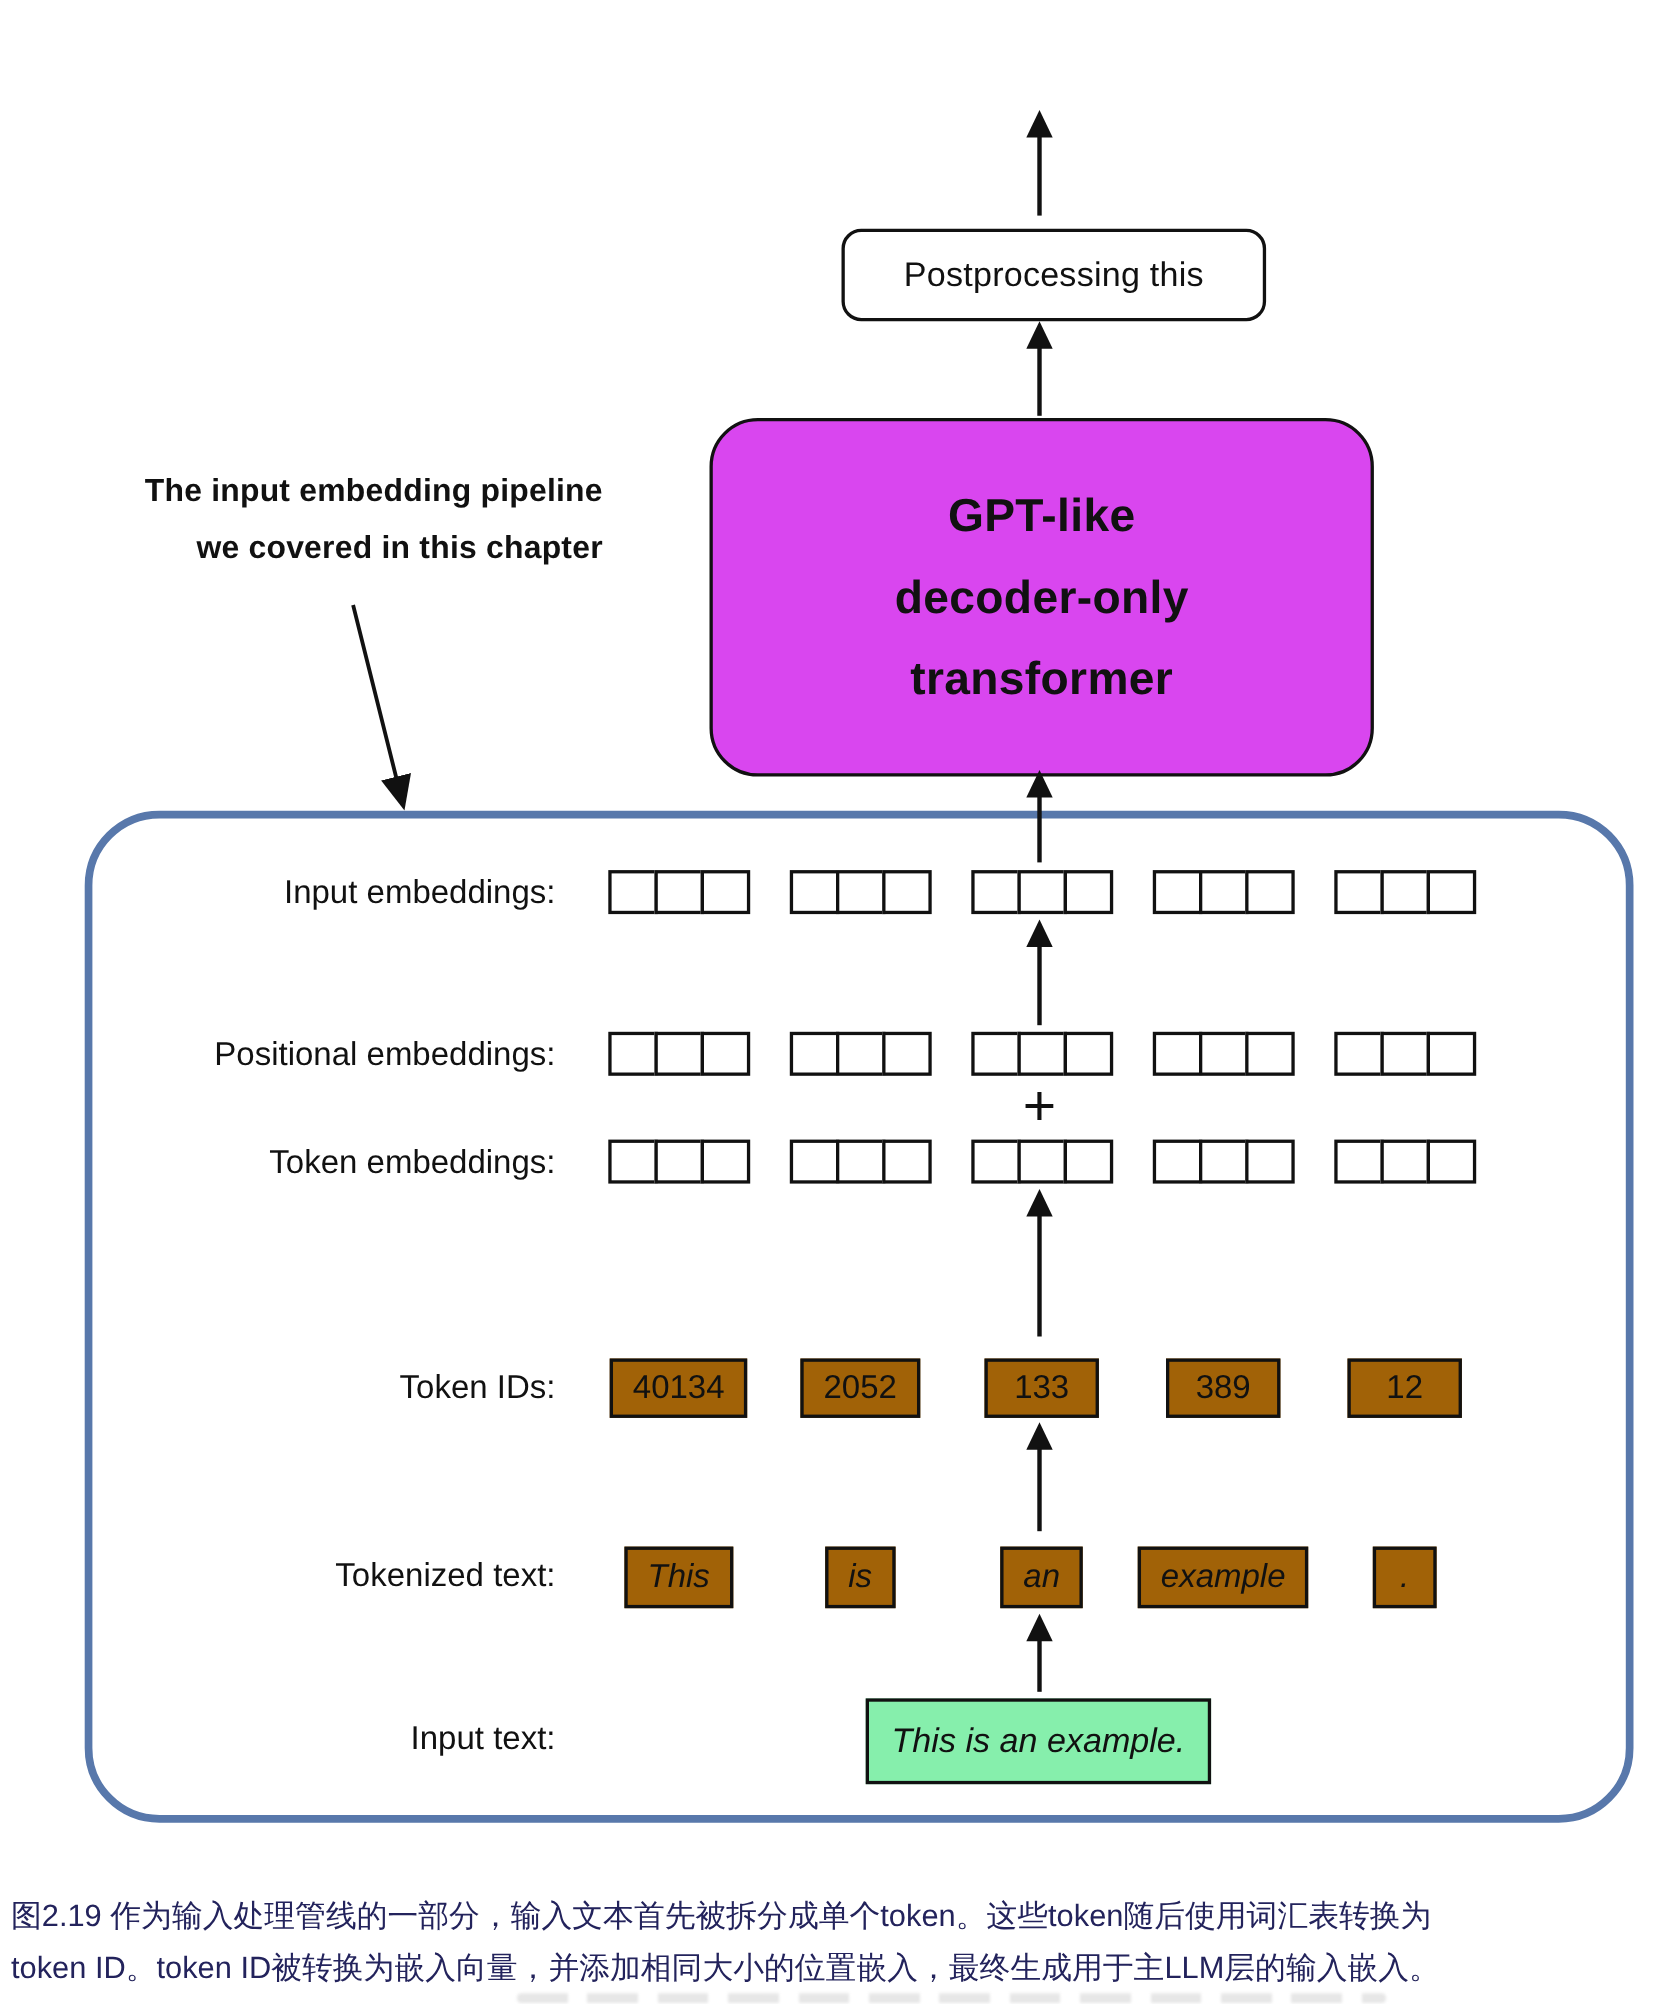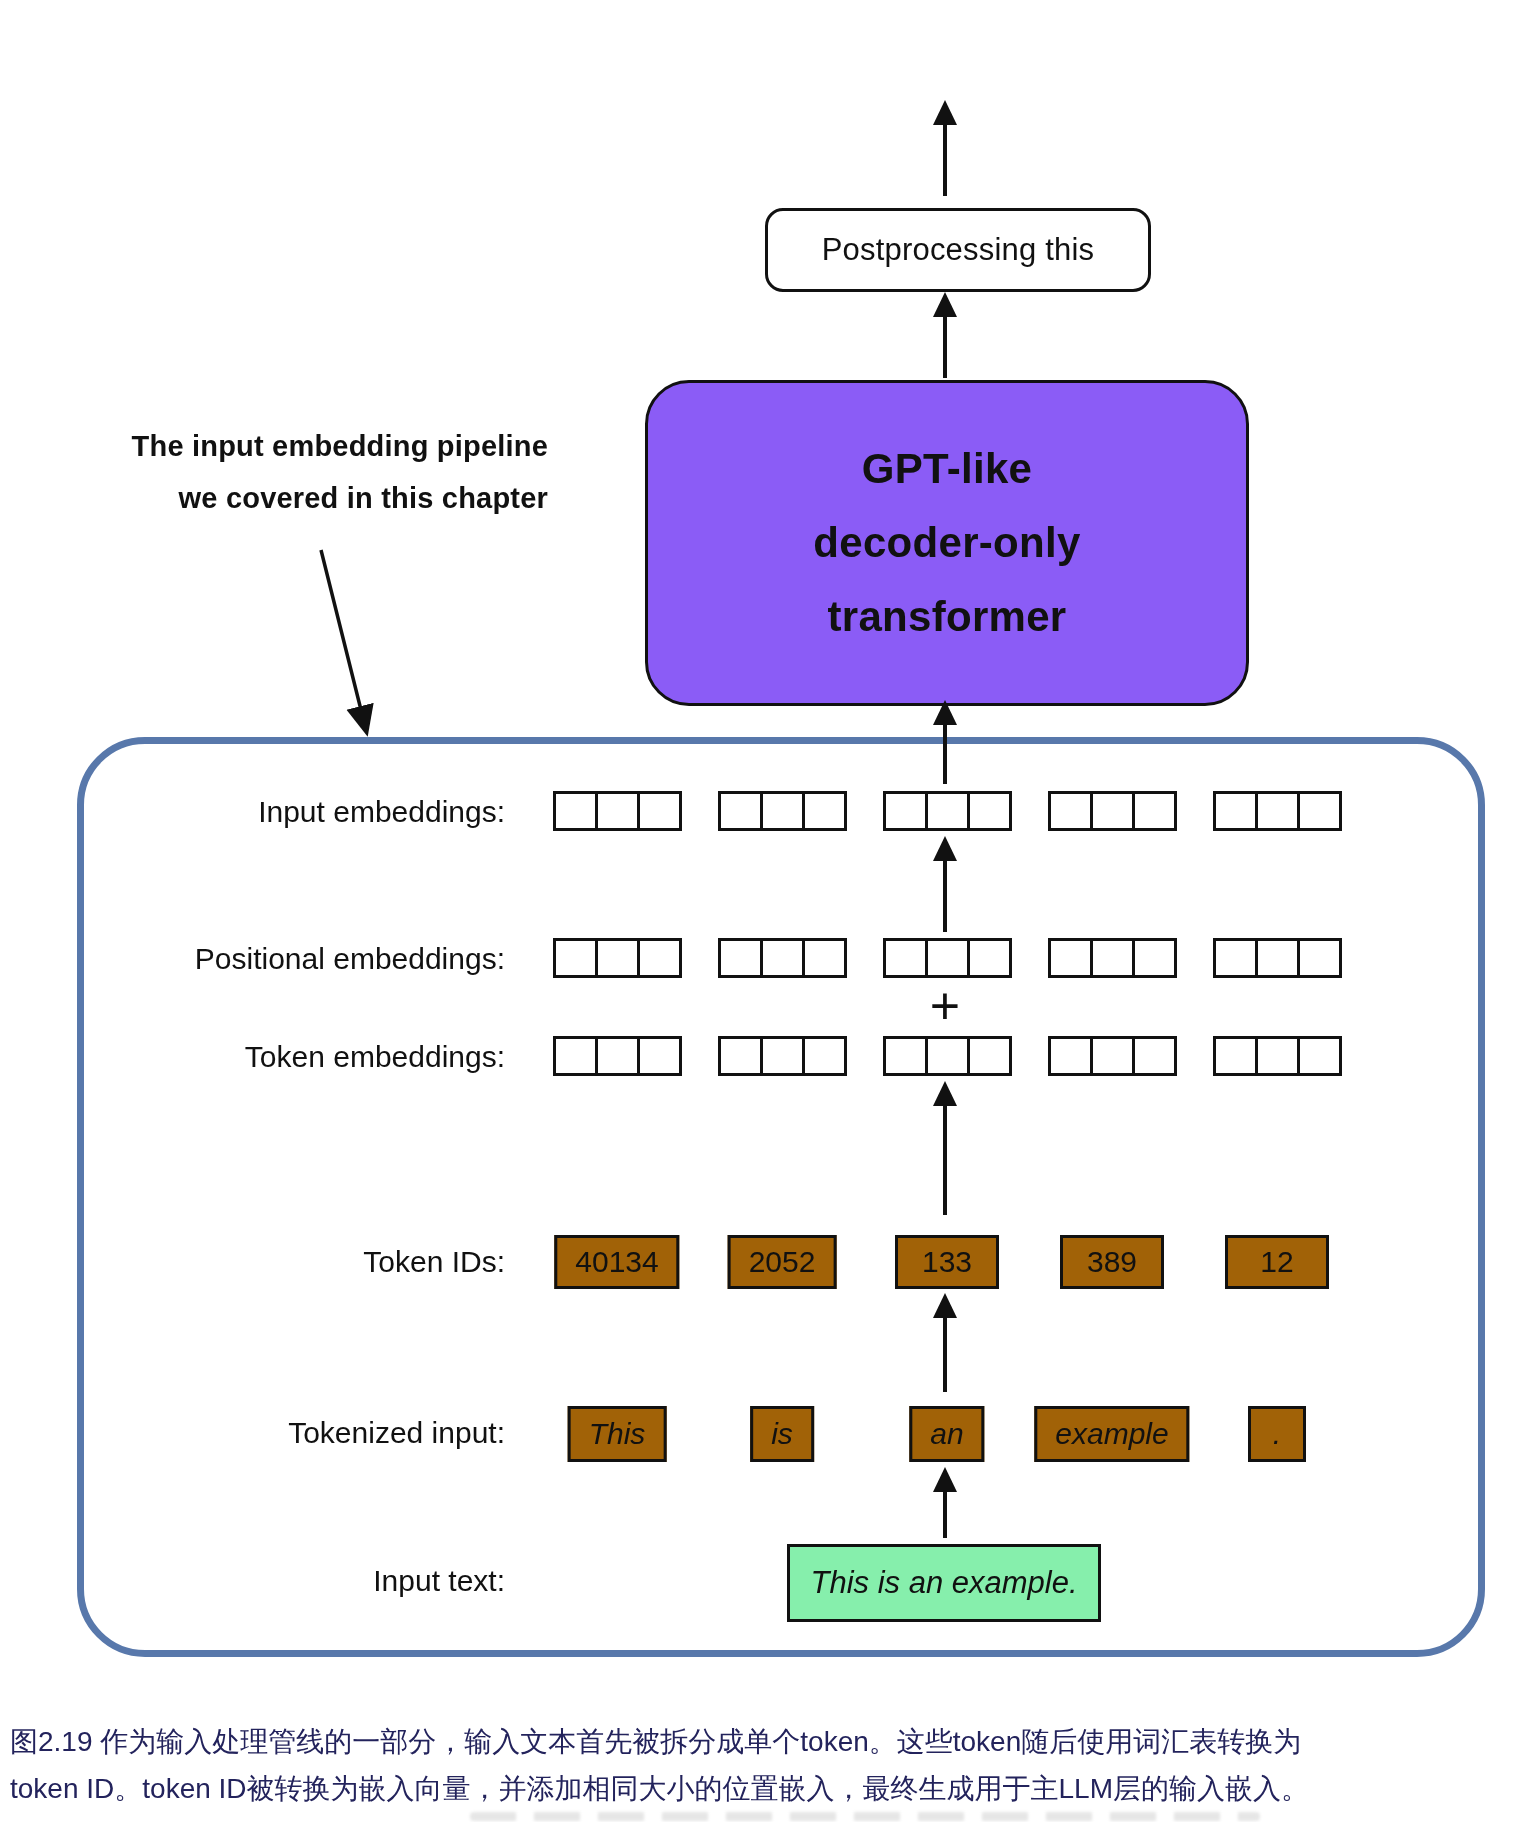--- a/index.html
+++ b/index.html
@@ -9,21 +9,21 @@
     overflow:hidden;
   }
   
   .node{
     position:absolute;border:3.5px solid #111;border-radius:18px;background:#fff;
     display:flex;align-items:center;justify-content:center;
     font-size:31px;letter-spacing:.2px;
   }
   .gpt{
     position:absolute;left:645px;top:380px;width:598px;height:320px;
-    background:#8b5cf6;border:3px solid #111;border-radius:44px;
+    background:#d946ef;border:3px solid #111;border-radius:44px;
     display:flex;flex-direction:column;align-items:center;justify-content:center;
     font-size:42px;font-weight:bold;line-height:74px;letter-spacing:.3px;
   }
   
   .pipeline{
     position:absolute;left:77px;top:737px;width:1408px;height:920px;
     border:7px solid #5878ab;border-radius:68px;background:#fff;box-sizing:border-box;
   }
   
   .rowlabel{
@@ -101,21 +101,21 @@
     </defs>
     <line x1="26" y1="10" x2="71" y2="190" stroke="#111" stroke-width="3.5" marker-end="url(#ah)"></line>
   </svg>
 
   <div class="pipeline"></div>
 
   <div class="rowlabel" style="top:793px;">Input embeddings:</div>
   <div class="rowlabel" style="top:940px;">Positional embeddings:</div>
   <div class="rowlabel" style="top:1038px;">Token embeddings:</div>
   <div class="rowlabel" style="top:1243px;">Token IDs:</div>
-  <div class="rowlabel" style="top:1414px;">Tokenized input:</div>
+  <div class="rowlabel" style="top:1414px;">Tokenized text:</div>
   <div class="rowlabel" style="top:1562px;">Input text:</div>
 
   <div class="sq-row" style="top:791px;">
       <div class="sq-group" style="left: 552.5px;">
         <div class="sq"></div>
         <div class="sq"></div>
         <div class="sq"></div>
       </div>
       <div class="sq-group" style="left: 717.5px;">
         <div class="sq"></div>

